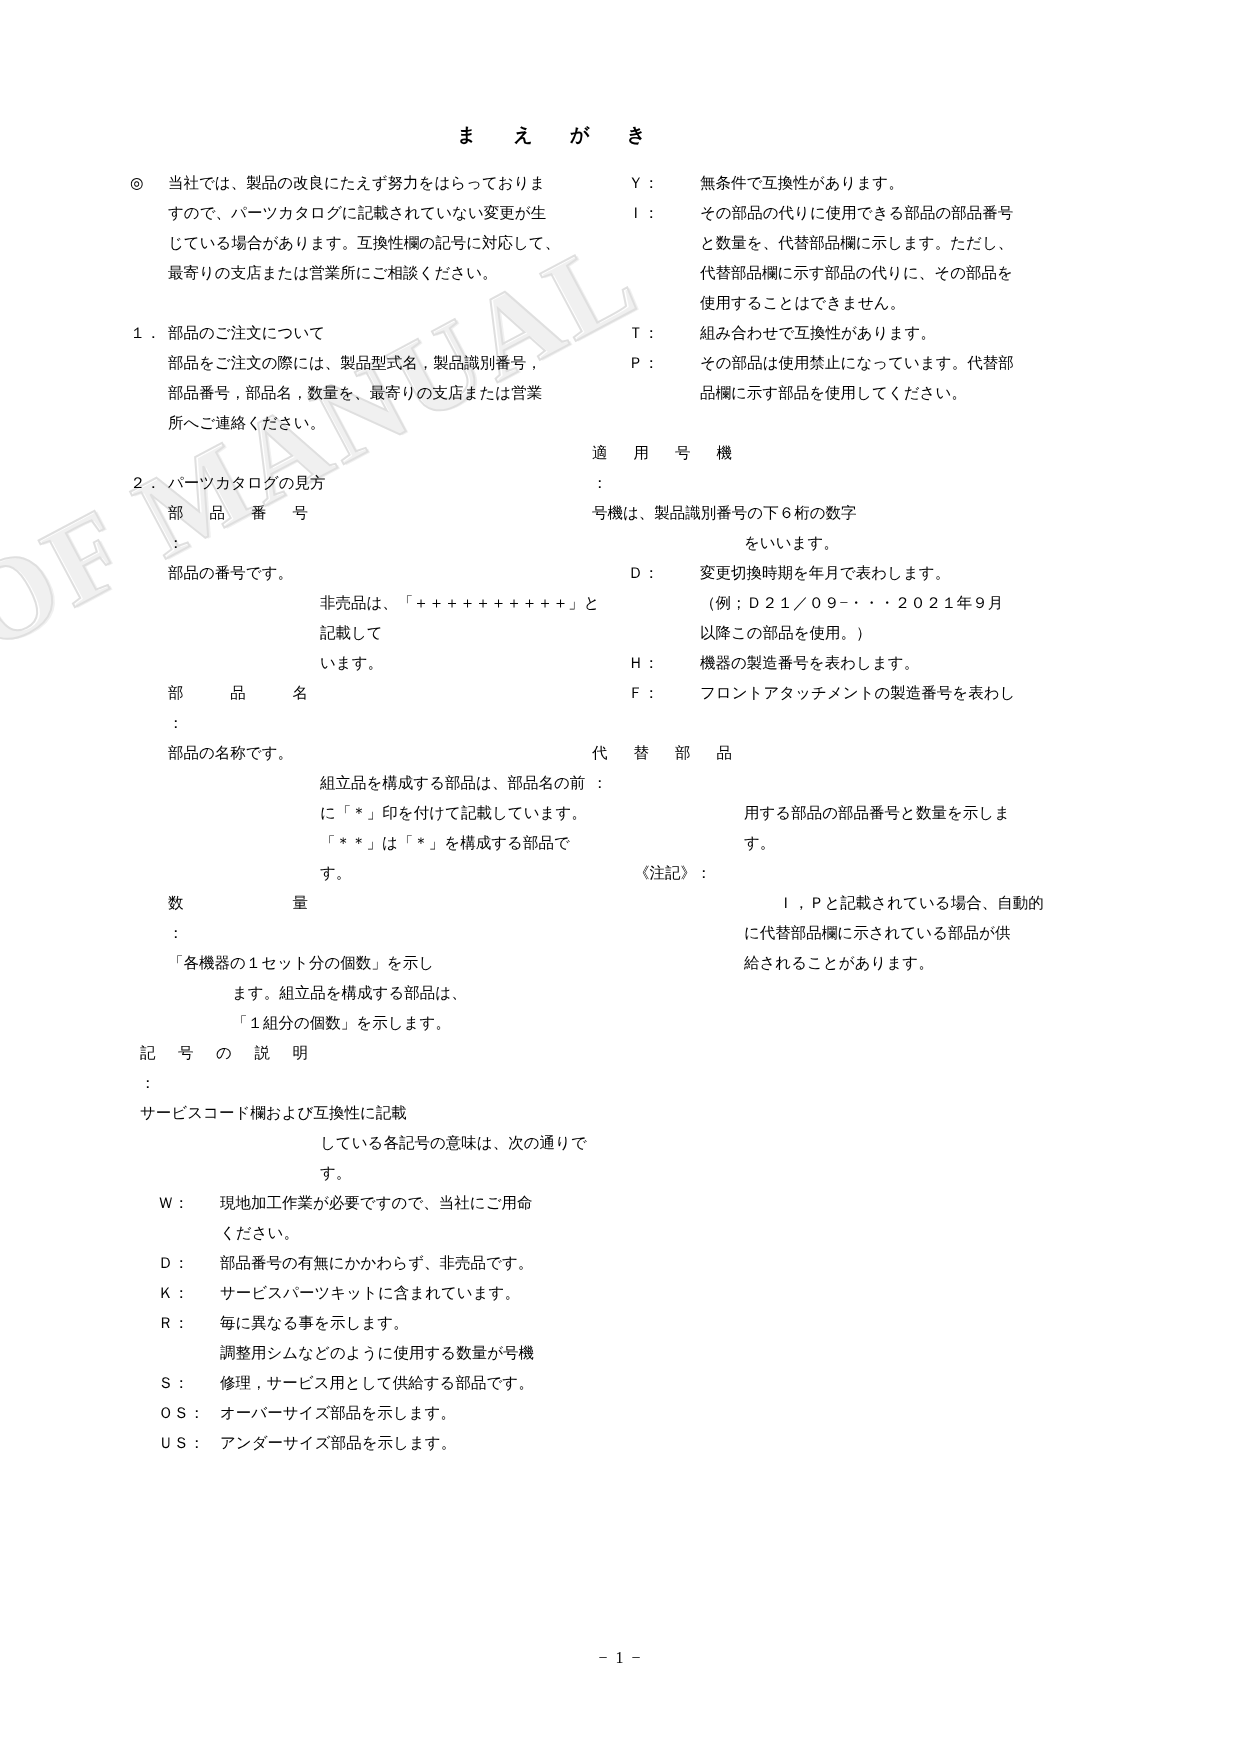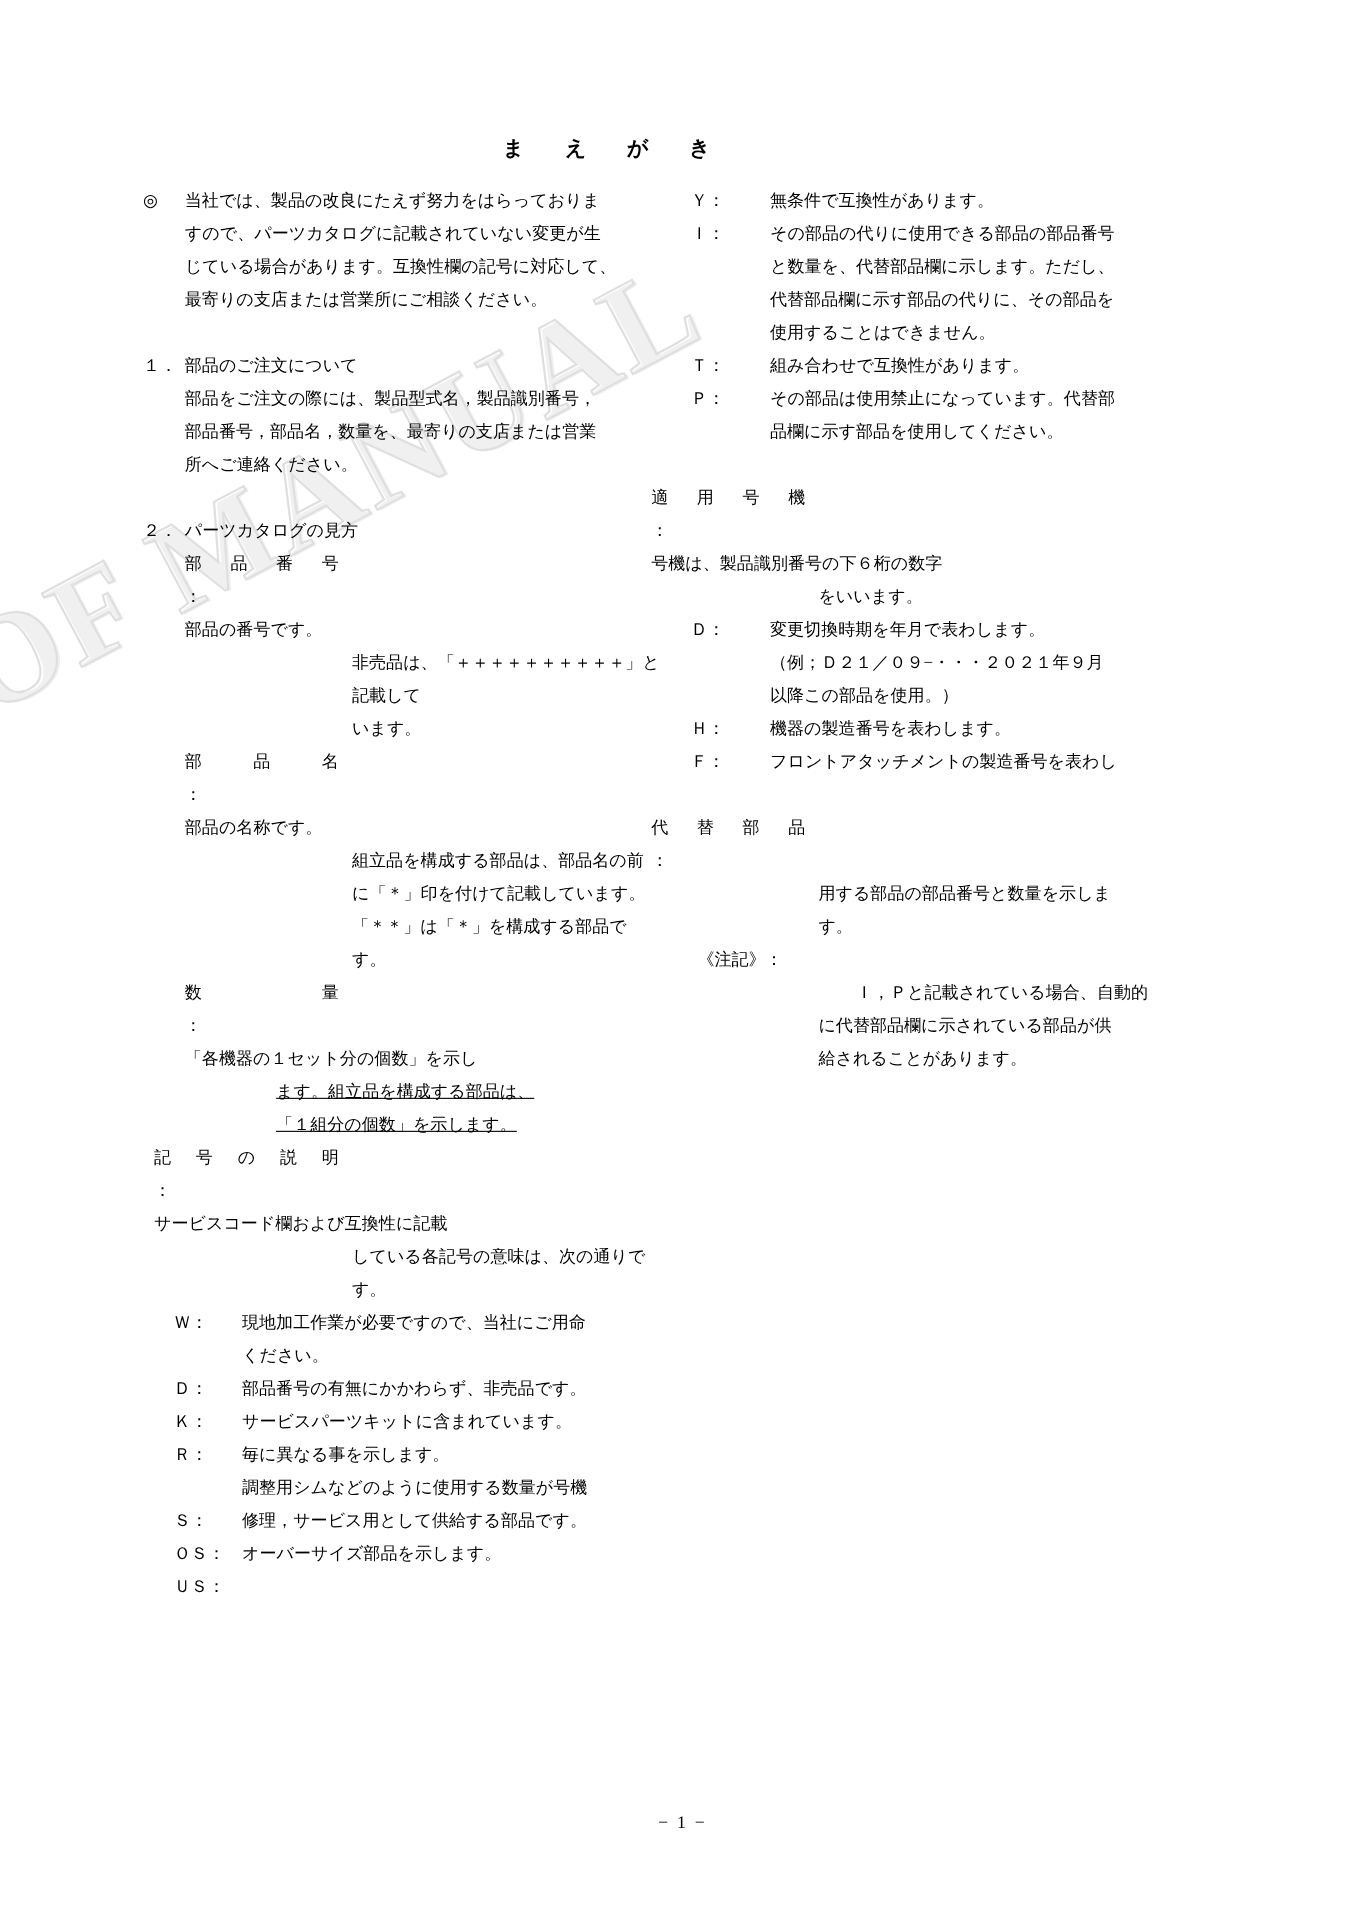--- a/index.html
+++ b/index.html
@@ -178,21 +178,21 @@
           <div>「＊＊」は「＊」を構成する部品です。</div>
         </div>
       </div>
 
       <div class="indent-1">
         <div class="hang">
           <div class="lbl lbl-w140">数　　　　　量</div>
           <div class="lbl-colon">：</div>
           <div class="txt">「各機器の１セット分の個数」を示し</div>
         </div>
-        <div style="margin-left:83px;text-decoration:underline;">
+        <div style="margin-left:64px;">
           <div>ます。組立品を構成する部品は、</div>
           <div>「１組分の個数」を示します。</div>
         </div>
       </div>
 
       <div style="margin-left:10px;">
         <div class="hang">
           <div class="lbl" style="width:168px;">記　号　の　説　明</div>
           <div class="lbl-colon">：</div>
           <div class="txt">サービスコード欄および互換性に記載</div>
@@ -230,20 +230,21 @@
       <div class="code-row">
         <div class="code-key">Ｓ：</div>
         <div class="code-val">修理，サービス用として供給する部品です。</div>
       </div>
       <div class="code-row">
         <div class="code-key">ＯＳ：</div>
         <div class="code-val">オーバーサイズ部品を示します。</div>
       </div>
       <div class="code-row">
         <div class="code-key">ＵＳ：</div>
+        <div class="code-val">アンダーサイズ部品を示します。</div>
       </div>
     </div>
 
   </div>
 
   <div class="col col-right">
 
     <div class="blk">
       <div class="code-row">
         <div class="code-key-r">Ｙ：</div>

